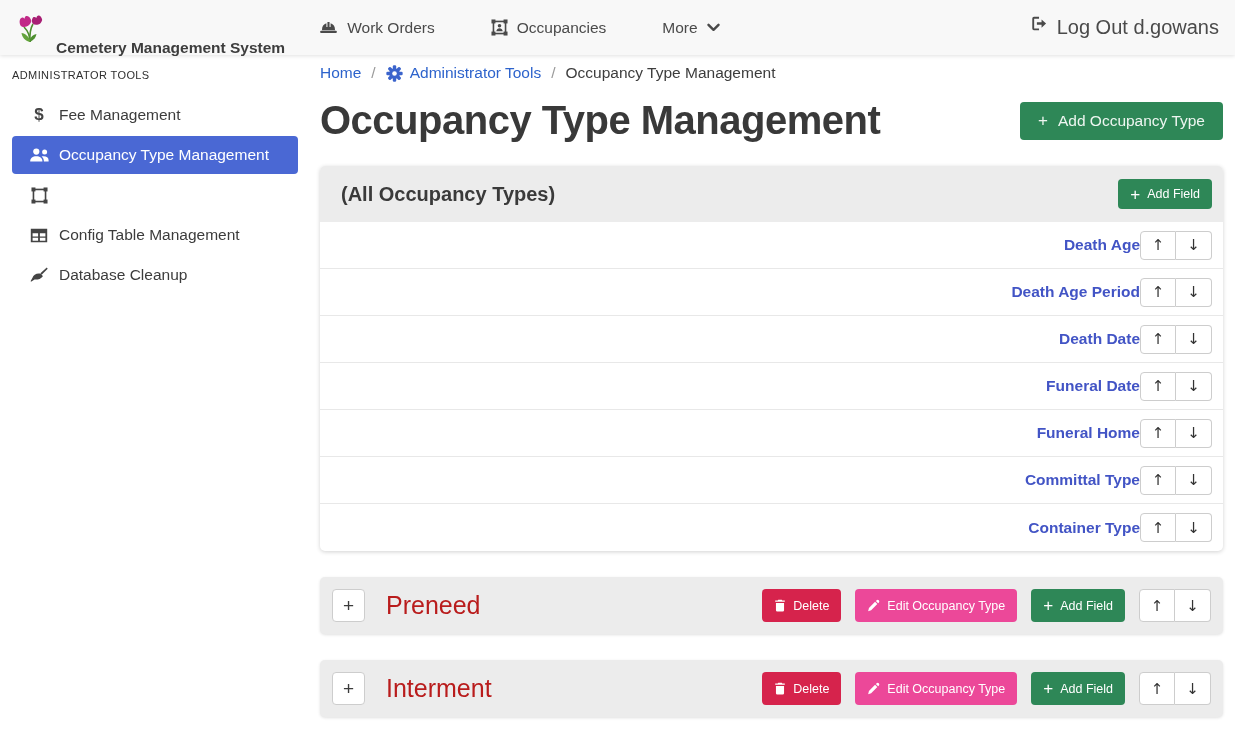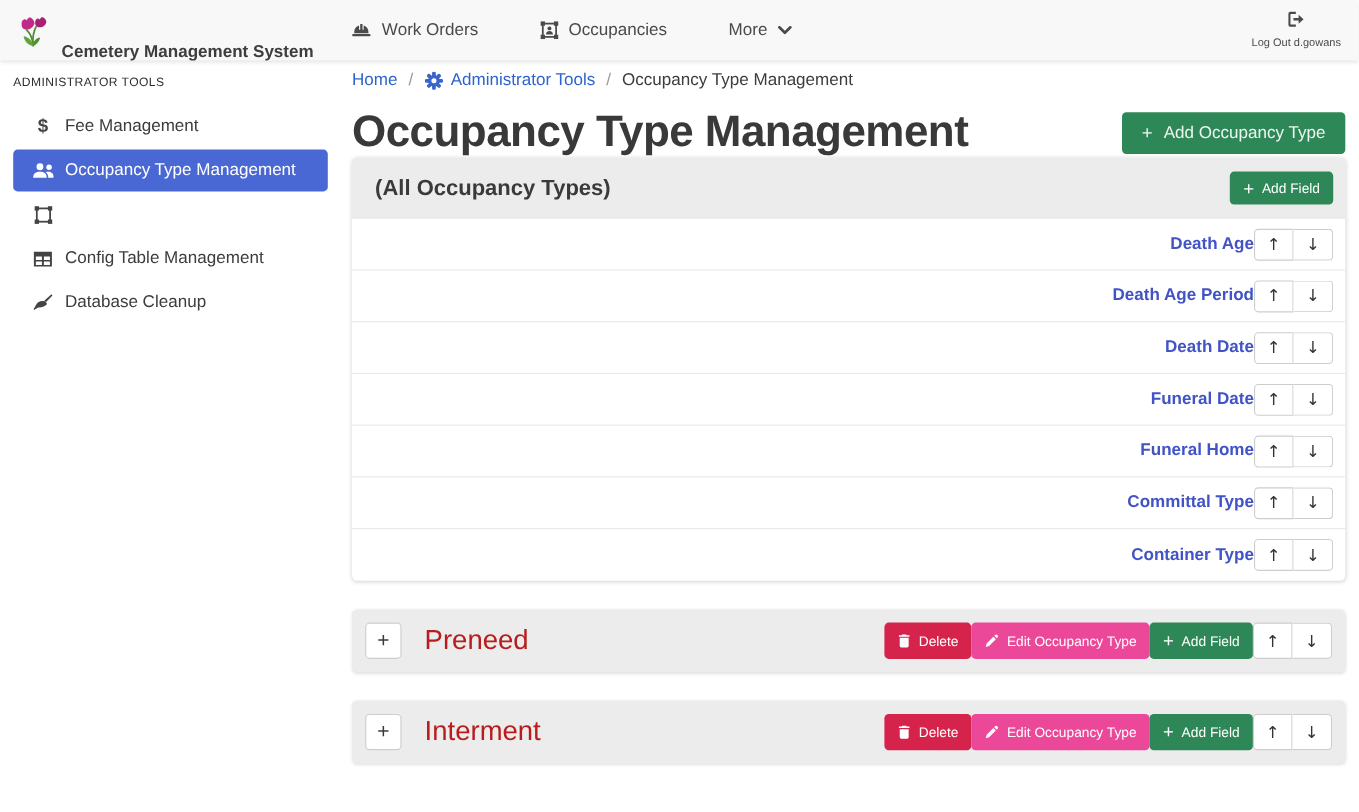--- a/index.html
+++ b/index.html
@@ -8,22 +8,22 @@
 
   
   .navbar { height:55px; background:#f8f8f8; display:flex; align-items:center;
     padding:0 16px; box-shadow:0 1px 4px rgba(0,0,0,.12); position:relative; z-index:10; }
   .logo { width:30px; height:32px; display:flex; align-items:center; }
   .brand { font-weight:700; font-size:15.5px; color:#3d3d3d; margin-left:10px; white-space:nowrap;margin-top:40px; }
   .nav-menu { display:flex; align-items:center; gap:56px; margin-left:34px; }
   .nav-item { display:flex; align-items:center; gap:9px; font-size:15.5px; color:#4a4a4a;
     text-decoration:none; cursor:pointer; white-space:nowrap; }
   .nicon { display:flex; align-items:center; color:#4a4a4a; }
-  .logout { margin-left:auto; display:flex; align-items:center; gap:9px; font-size:10px;
-    color:#4a4a4a; text-decoration:none; cursor:pointer; white-space:nowrap;flex-direction:column; }
+  .logout { margin-left:auto; display:flex; align-items:flex-start; gap:9px; font-size:20px;
+    color:#4a4a4a; text-decoration:none; cursor:pointer; white-space:nowrap; }
 
   
   .layout { display:flex; height:683px; }
   .sidebar { width:310px; background:#fff; padding:8px 12px 0 12px; flex:none; }
   .side-heading { font-size:11px; letter-spacing:.4px; color:#2f2f2f; margin:6px 0 15px 0; }
   .side-item { height:38px; display:flex; align-items:center; padding:0 10px 0 16px;
     border-radius:4px; margin-bottom:2px; font-size:15.5px; color:#3c3c3c; cursor:pointer;
     text-decoration:none; }
   .side-item .sicon { width:22px; display:flex; justify-content:center; align-items:center;
     margin-right:9px; color:#444; flex:none; }
@@ -45,21 +45,21 @@
     font-family:inherit; color:#fff; }
   .btn-green { background:#2e8757; }
   .btn-teal { background:#ec4899; }
   .btn-red { background:#d6234c; }
   .btn-add-type { font-size:15.5px; padding:0 18px; height:38px; gap:10px; color:#eef6f1; }
   .btn-sm { font-size:12.5px; height:33px; padding:0 12px; gap:7px; }
   .btn-hdr { font-size:12.5px; height:30px; padding:0 12px; gap:7px; }
   .plus-glyph { font-size:17px; font-weight:400; line-height:1; }
 
   
-  .card { border-radius:5px; background:#fff;
+  .card { margin-top:23px; border-radius:5px; background:#fff;
     box-shadow:0 1px 4px rgba(0,0,0,.18); }
   .card-header { height:56px; background:#ececec; border-radius:5px 5px 0 0; display:flex;
     align-items:center; justify-content:space-between; padding:0 11px 0 21px; }
   .card-title { font-size:20px; font-weight:600; color:#3a3a3a; }
   .field-row { height:47px; display:flex; align-items:center; justify-content:flex-end;
     padding:0 11px 0 13px; border-bottom:1px solid #e8e8e8; }
   .field-row:last-child { border-bottom:none; }
   .field-link { font-size:15.5px; font-weight:700; color:#4254c5; text-decoration:none; cursor:pointer; }
 
   .arrow-group { display:flex; }
@@ -72,21 +72,21 @@
   .h33 .arrow-btn { height:33px; }
 
   
   .section-bar { margin-top:26px; height:57px; background:#ececec; border-radius:5px;
     display:flex; align-items:center; padding:0 12px; box-shadow:0 1px 3px rgba(0,0,0,.12); }
   .expand-btn { width:33px; height:33px; background:#fff; border:1px solid #cdcdcd;
     border-radius:4px; font-size:19px; color:#3b3b3b; cursor:pointer; display:flex;
     align-items:center; justify-content:center; flex:none;
     font-family:"Liberation Sans", sans-serif; }
   .section-title { margin-left:21px; font-size:25px; font-weight:500; color:#b91c1c; }
-  .section-actions { margin-left:auto; display:flex; }
+  .section-actions { margin-left:auto; display:flex; gap:14px; }
 
   svg { display:block; }
 </style>
 </head>
 <body>
 
 <header class="navbar">
   <span class="logo">
     <svg width="28" height="31" viewBox="0 0 28 31">
       <path d="M14 30c-.5-7 0-13 3-18" stroke="#4e8f2f" stroke-width="1.6" fill="none"></path>

